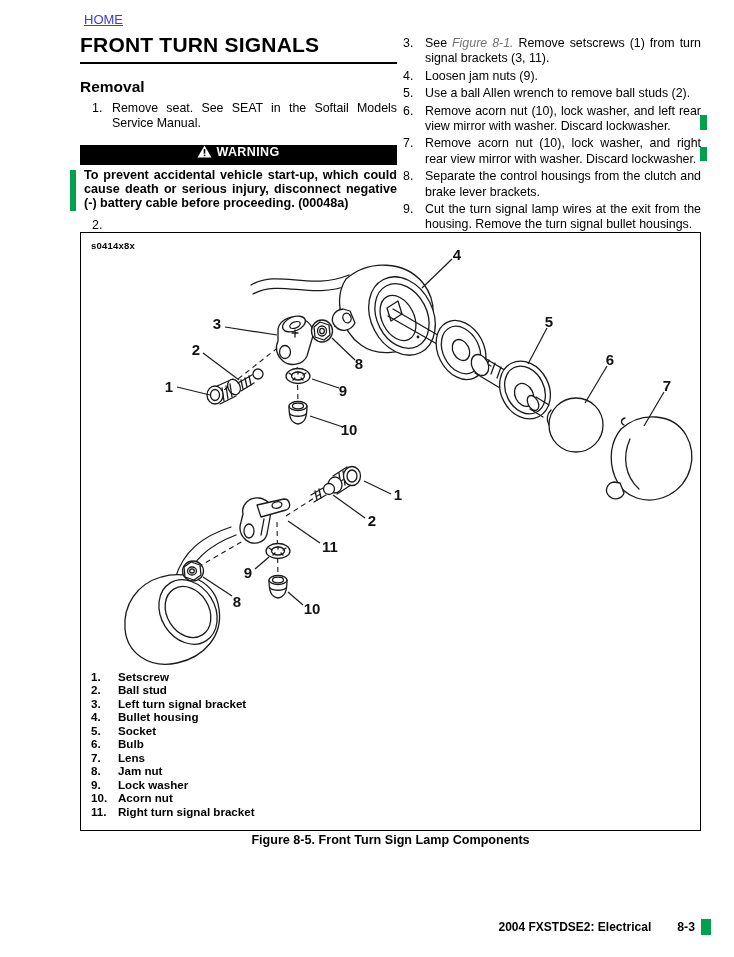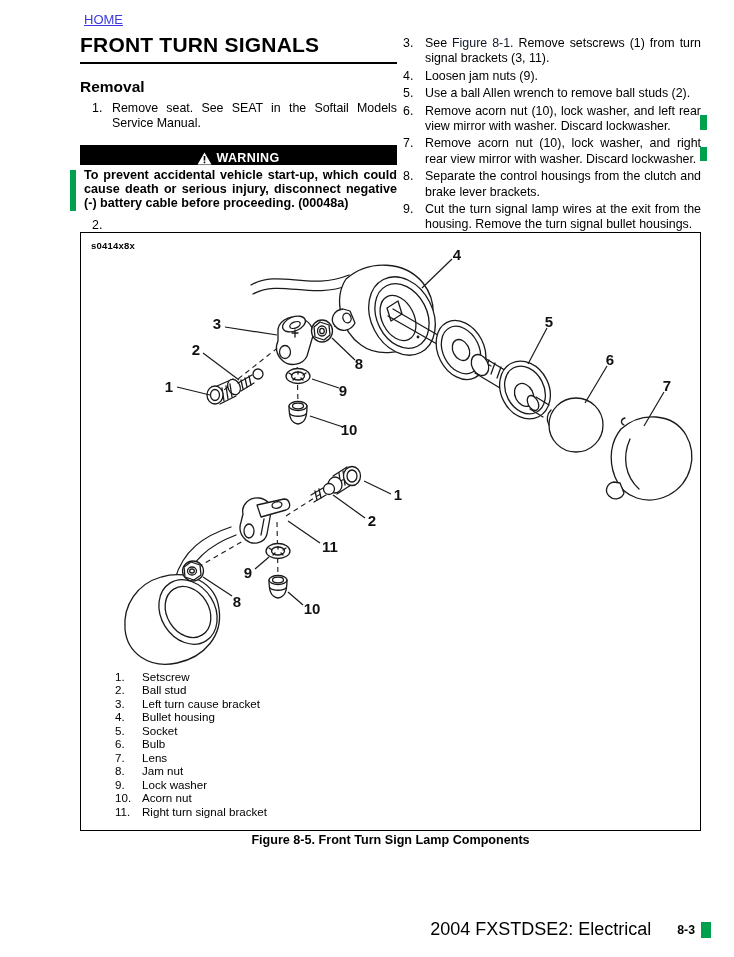--- a/index.html
+++ b/index.html
@@ -13,43 +13,43 @@
   .page-title{top:33px;left:80px;width:320px;font-size:21px;font-weight:700;letter-spacing:.2px;}
   .title-rule{top:62px;left:80px;width:317px;height:2px;background:#000;}
   .section-heading{top:78px;left:80px;font-size:15.5px;font-weight:700;}
   
   .li{position:absolute;font-size:12.4px;line-height:15.2px;text-align:justify;}
   .li .n{position:absolute;left:0;top:0;}
   
   .item1{top:101px;left:92px;width:305px;padding-left:20px;box-sizing:border-box;}
   .item2{top:218px;left:92px;width:305px;padding-left:20px;box-sizing:border-box;text-align:left;}
   
-  .warn-bar{top:145px;left:80px;width:317px;height:20px;background:#000;display:flex;align-items:flex-end;justify-content:center;gap:4px;}
+  .warn-bar{top:145px;left:80px;width:317px;height:20px;background:#000;display:flex;align-items:flex-start;justify-content:center;gap:4px;}
   .warn-bar .wlabel{color:#fff;font-weight:700;font-size:12.5px;letter-spacing:.4px;}
   .warn-body{top:168px;left:84px;width:313px;font-weight:700;font-size:12.6px;line-height:14.2px;text-align:justify;}
   .green-bar{background:#00A14E;}
   .gb-warn{top:170px;left:70px;width:6px;height:41px;}
   .gb-r1{top:115px;left:700px;width:7px;height:15px;}
   .gb-r2{top:147px;left:700px;width:7px;height:14px;}
   .gb-foot{width:10px;height:16px;margin-left:6px;}
   
   .right-col{top:36px;left:403px;width:298px;}
   .step{position:relative;padding-left:22px;text-align:justify;font-size:12.4px;line-height:15.4px;margin-bottom:2px;}
   .step .n{position:absolute;left:0;top:0;}
-  .figlink{color:#0f172a;text-decoration:none;}
+  .figlink{color:#737373;text-decoration:none;font-style:italic;}
   
   .fig-box{top:232px;left:80px;width:619px;height:597px;border:1px solid #000;}
   .fig-label{top:7px;left:10px;font-size:9.5px;font-weight:700;letter-spacing:.2px;}
   .parts-list{left:10px;top:437px;}
-  .part-row{font-size:11.6px;font-weight:400;line-height:13.45px;white-space:nowrap;margin-left:24px;}
+  .part-row{font-size:11.6px;font-weight:700;line-height:13.45px;white-space:nowrap;}
   .part-row .pn{display:inline-block;width:27px;}
   .fig-caption{top:833px;left:80px;width:621px;text-align:center;font-weight:700;font-size:12.6px;}
   
   .footer{top:919px;right:23px;display:flex;align-items:center;}
-  .footer .doc{font-weight:400;font-size:18px;}
+  .footer .doc{font-weight:700;font-size:12px;}
   .footer .gap{display:inline-block;width:26px;}
   .footer .pg{font-weight:700;font-size:12.3px;}
   
   .ln{fill:none;stroke:#1a1a1a;stroke-width:1.3;stroke-linecap:round;stroke-linejoin:round;}
   .wh{fill:#fff;stroke:#1a1a1a;stroke-width:1.3;stroke-linejoin:round;}
   .dash{fill:none;stroke:#1a1a1a;stroke-width:1.1;stroke-dasharray:5 4;}
   .lead{stroke:#1a1a1a;stroke-width:1.2;}
   .callout{font-family:"Liberation Sans",sans-serif;font-weight:700;font-size:15px;fill:#111;text-anchor:middle;}
 </style>
 </head>
@@ -267,21 +267,21 @@
     <text class="callout" x="167" y="345">9</text>
     <text class="callout" x="156" y="374">8</text>
     <text class="callout" x="231" y="381">10</text>
   </svg>
 
   <div class="abs fig-label">s0414x8x</div>
 
   <div class="abs parts-list">
     <div class="part-row"><span class="pn">1.</span><span>Setscrew</span></div>
     <div class="part-row"><span class="pn">2.</span><span>Ball stud</span></div>
-    <div class="part-row"><span class="pn">3.</span><span>Left turn cause bracket</span></div>
+    <div class="part-row"><span class="pn">3.</span><span>Left turn signal bracket</span></div>
     <div class="part-row"><span class="pn">4.</span><span>Bullet housing</span></div>
     <div class="part-row"><span class="pn">5.</span><span>Socket</span></div>
     <div class="part-row"><span class="pn">6.</span><span>Bulb</span></div>
     <div class="part-row"><span class="pn">7.</span><span>Lens</span></div>
     <div class="part-row"><span class="pn">8.</span><span>Jam nut</span></div>
     <div class="part-row"><span class="pn">9.</span><span>Lock washer</span></div>
     <div class="part-row"><span class="pn">10.</span><span>Acorn nut</span></div>
     <div class="part-row"><span class="pn">11.</span><span>Right turn signal bracket</span></div>
   </div>
 </div>

